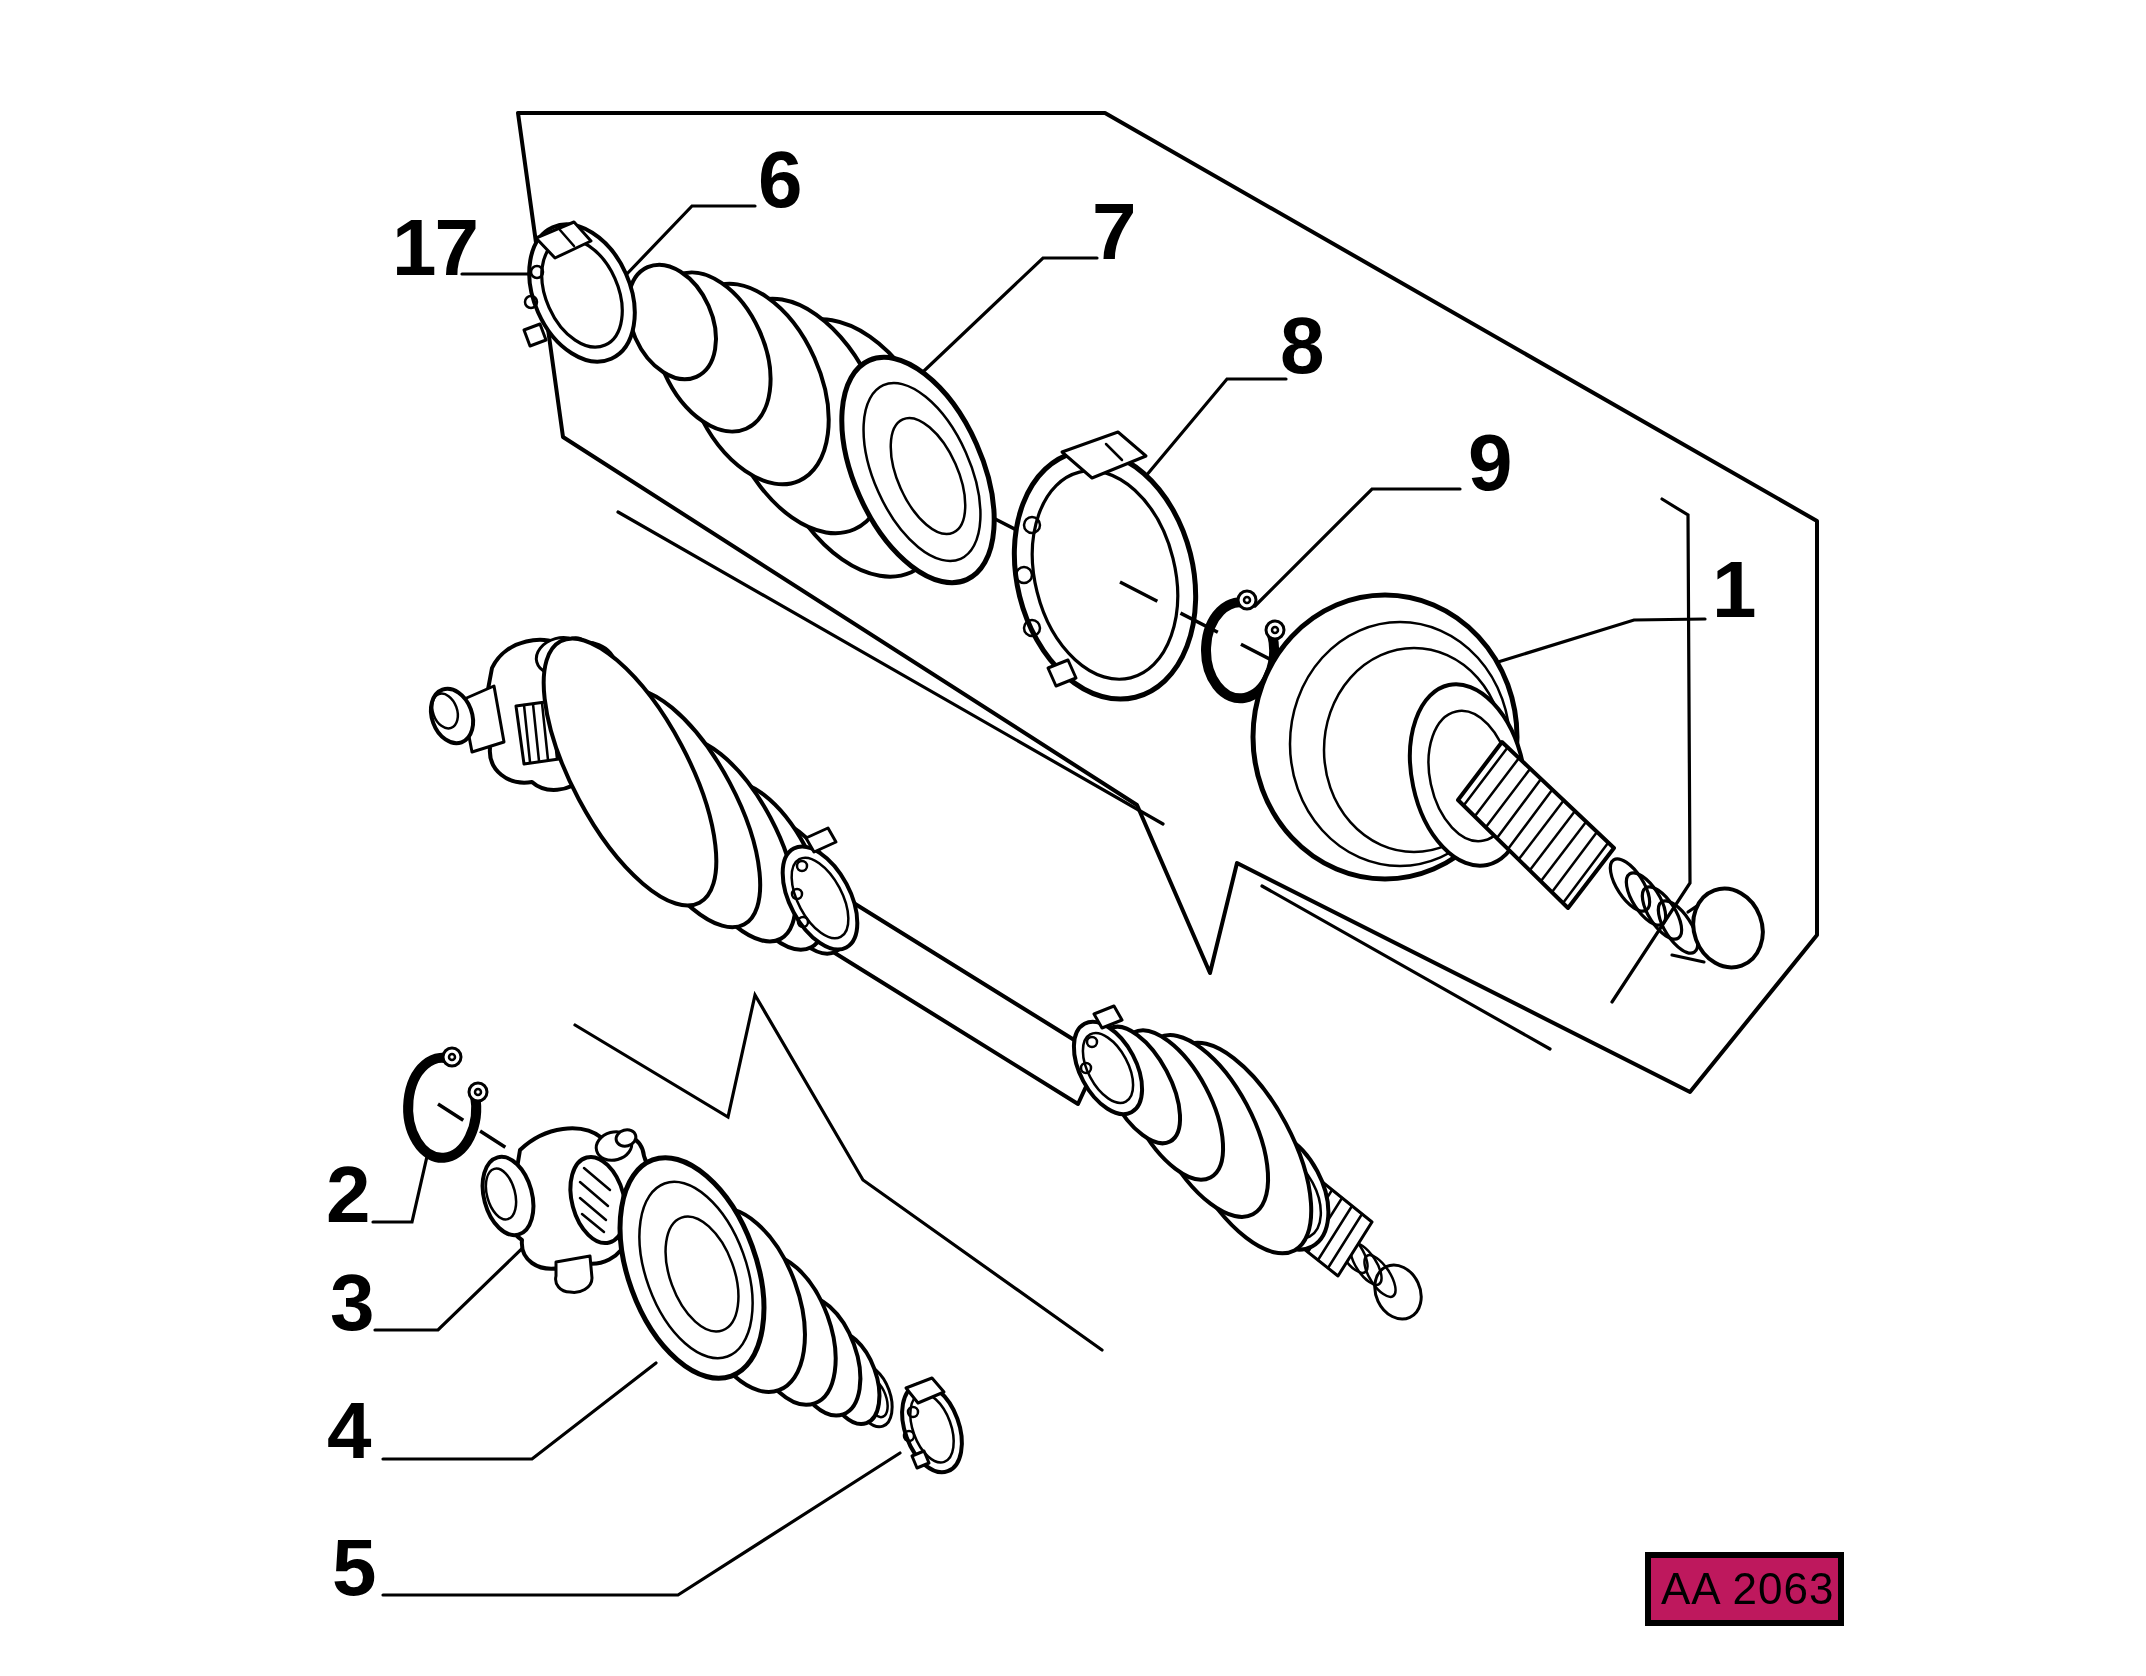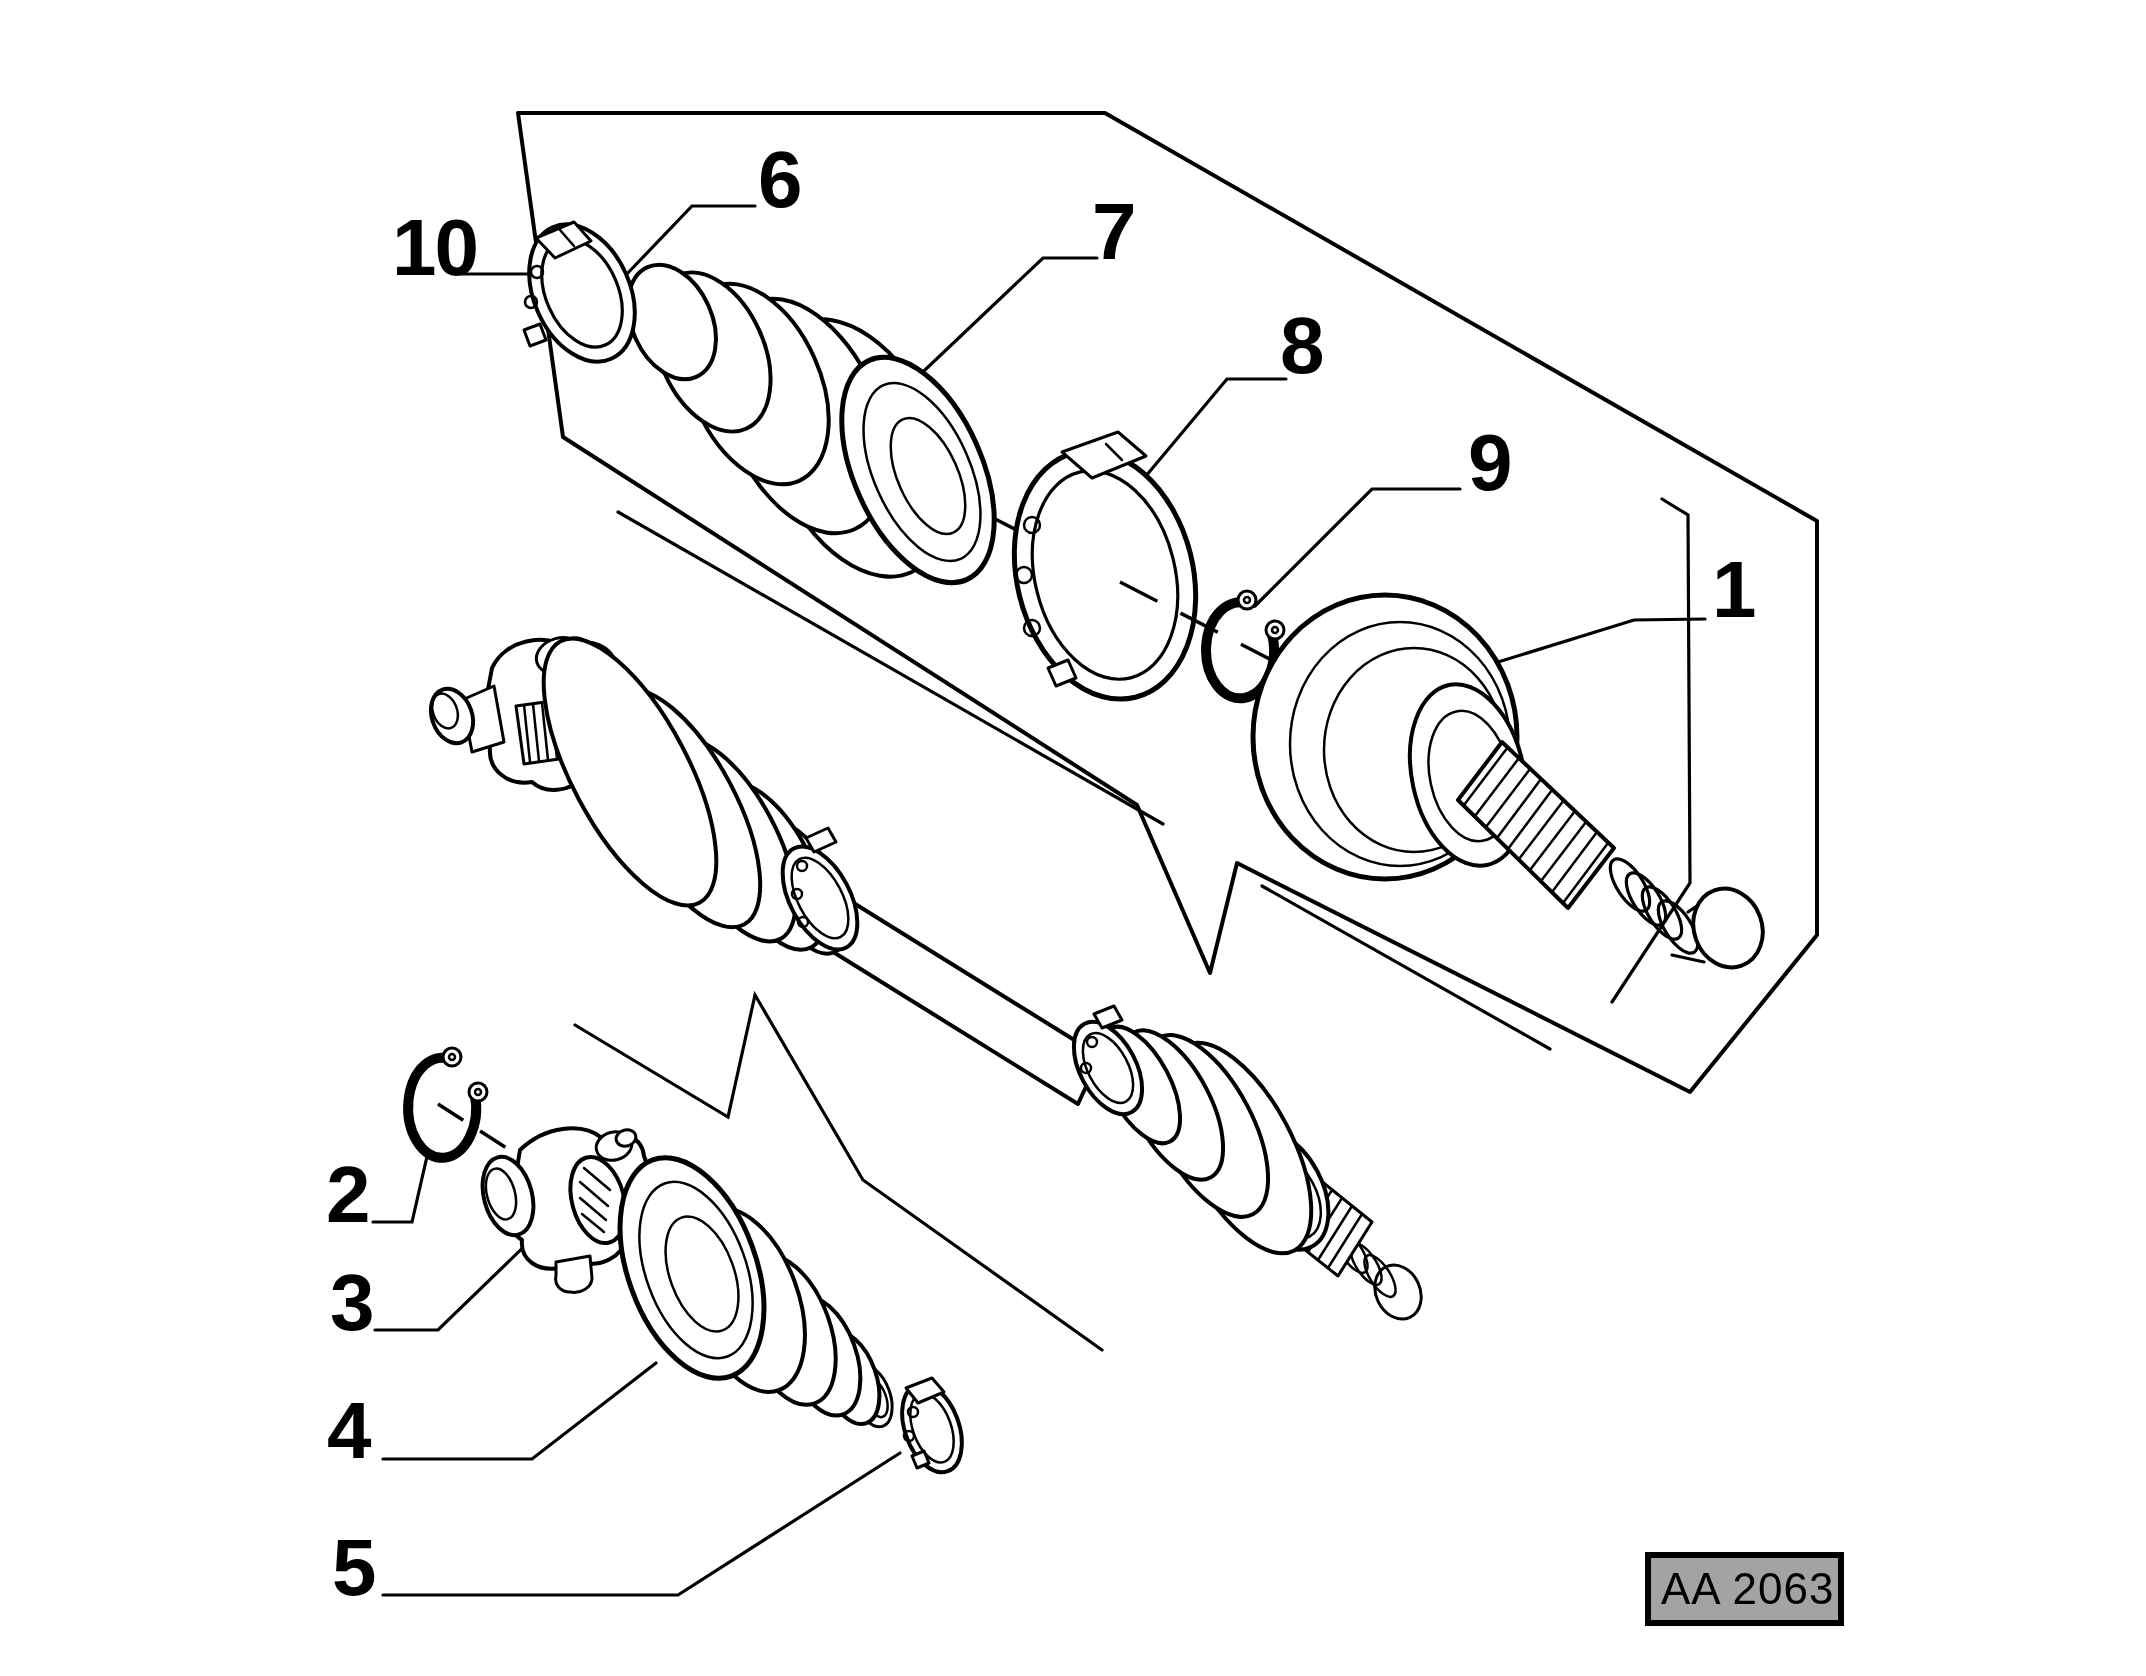--- a/index.html
+++ b/index.html
@@ -4,21 +4,21 @@
 <style>
   html,body{margin:0;padding:0;background:#e8e8e8;}
   .stage{position:relative;width:2146px;height:1676px;background:#ffffff;overflow:hidden;
          font-family:"Liberation Sans", sans-serif;}
   .stage svg{position:absolute;left:0;top:0;}
   .lbl{position:absolute;color:#000;font-weight:700;font-size:80px;line-height:1;
        font-family:"Liberation Sans", sans-serif;white-space:nowrap;}
   .lbl.wide{letter-spacing:-2px;}
   .codebox{position:absolute;left:1645px;top:1552px;width:199px;height:74px;
            border:6px solid #000;box-sizing:border-box;display:flex;align-items:center;
-           padding-left:10px;background:#a3a3a3;}
+           padding-left:10px;background:#be185d;}
   .codebox span{font-size:44px;font-weight:400;color:#000;letter-spacing:1px;
                 font-family:"Liberation Sans", sans-serif;}
   
   .k{fill:none;stroke:#000;stroke-width:4;stroke-linecap:round;stroke-linejoin:round;}
   .k2{fill:none;stroke:#000;stroke-width:2.5;stroke-linecap:round;}
   .k3{fill:none;stroke:#000;stroke-width:3.2;stroke-linecap:round;}
   .w{fill:#fff;stroke:#000;stroke-width:4;stroke-linejoin:round;}
   .w3{fill:#fff;stroke:#000;stroke-width:3;stroke-linejoin:round;}
   .w5{fill:#fff;stroke:#000;stroke-width:5;stroke-linejoin:round;}
   .thick{fill:none;stroke:#000;stroke-width:10;stroke-linecap:round;}
@@ -247,19 +247,19 @@
 
 <div class="lbl" style="left:1712px;top:550px;">1</div>
 <div class="lbl" style="left:326px;top:1155px;">2</div>
 <div class="lbl" style="left:330px;top:1263px;">3</div>
 <div class="lbl" style="left:327px;top:1391px;">4</div>
 <div class="lbl" style="left:332px;top:1528px;">5</div>
 <div class="lbl" style="left:758px;top:140px;">6</div>
 <div class="lbl" style="left:1092px;top:192px;">7</div>
 <div class="lbl" style="left:1280px;top:306px;">8</div>
 <div class="lbl" style="left:1468px;top:423px;">9</div>
-<div class="lbl wide" style="left:392px;top:208px;">10</div>
+<div class="lbl wide" style="left:392px;top:208px;">17</div>
 
 <div class="codebox">
   <span>AA 2063</span>
 </div>
 
 </div>
 
 </body></html>

